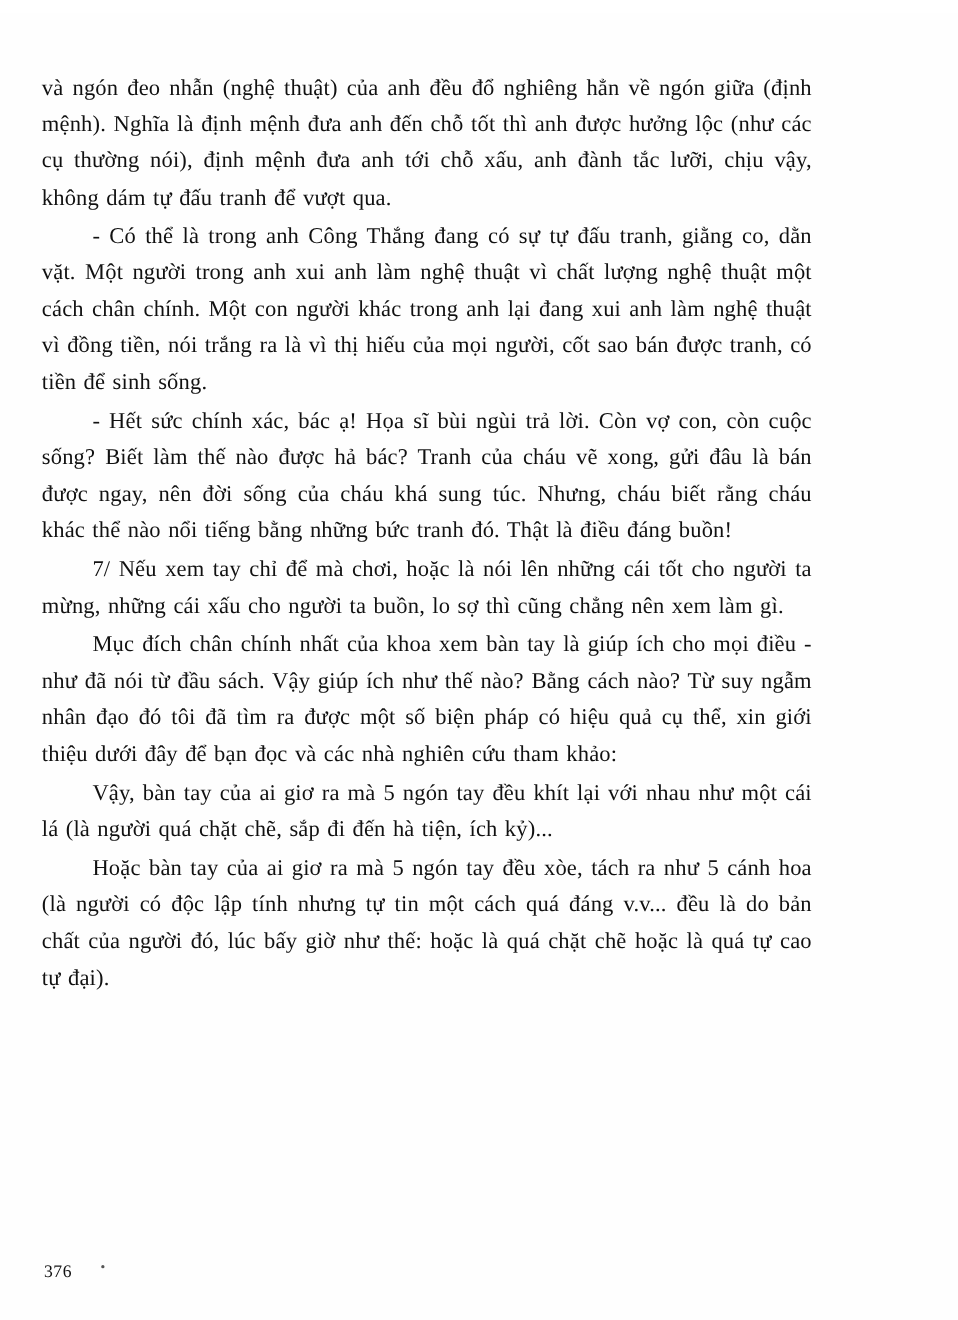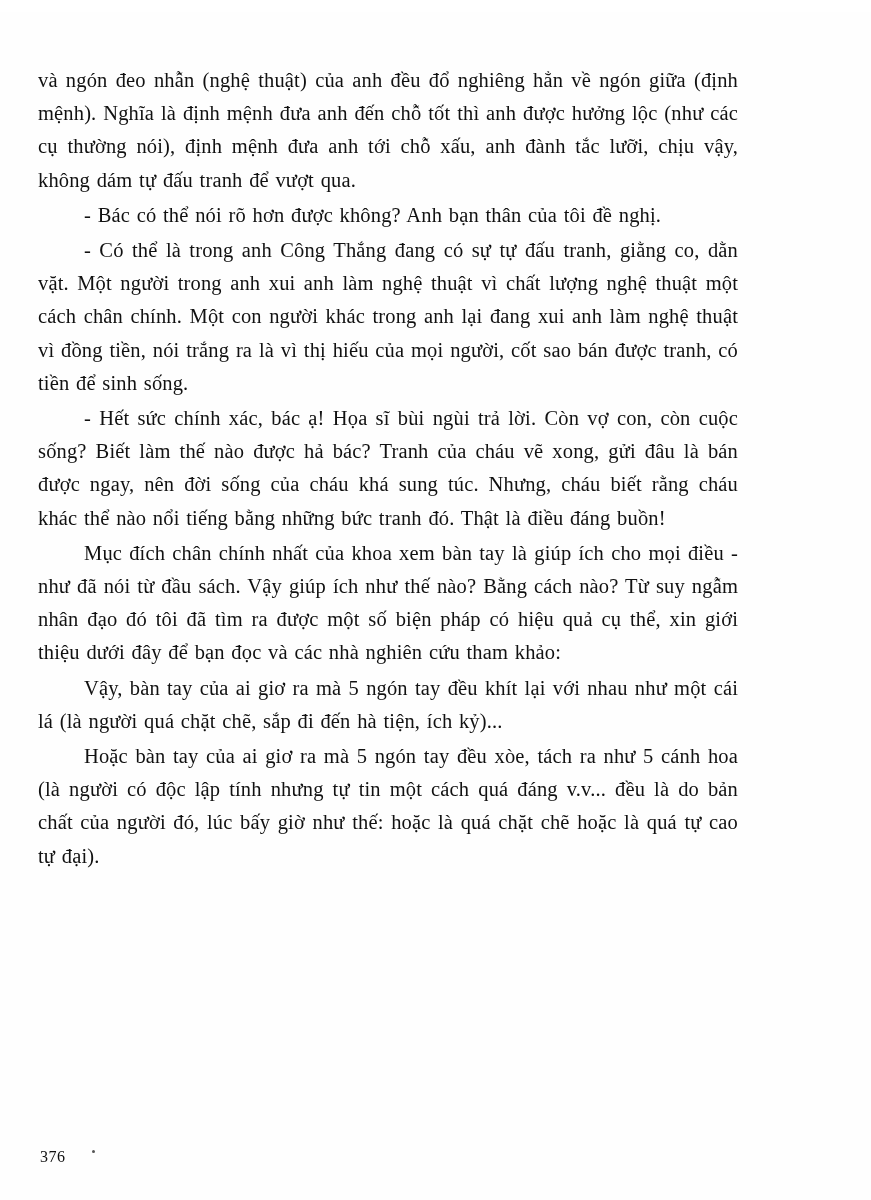--- a/index.html
+++ b/index.html
@@ -62,22 +62,22 @@
     background: #555;
     border-radius: 50%;
   }
 </style>
 </head>
 <body>
 
 <div class="page">
   <div class="content">
     <p class="para noindent">và ngón đeo nhẫn (nghệ thuật) của anh đều đổ nghiêng hẳn về ngón giữa (định mệnh). Nghĩa là định mệnh đưa anh đến chỗ tốt thì anh được hưởng lộc (như các cụ thường nói), định mệnh đưa anh tới chỗ xấu, anh đành tắc lưỡi, chịu vậy, không dám tự đấu tranh để vượt qua.</p>
-    <p class="para indent">- Bác có thể nói rõ hơn được không? Anh bạn thân của tôi đề nghị.</p>
     <p class="para indent">- Có thể là trong anh Công Thắng đang có sự tự đấu tranh, giằng co, dằn vặt. Một người trong anh xui anh làm nghệ thuật vì chất lượng nghệ thuật một cách chân chính. Một con người khác trong anh lại đang xui anh làm nghệ thuật vì đồng tiền, nói trắng ra là vì thị hiếu của mọi người, cốt sao bán được tranh, có tiền để sinh sống.</p>
     <p class="para indent">- Hết sức chính xác, bác ạ! Họa sĩ bùi ngùi trả lời. Còn vợ con, còn cuộc sống? Biết làm thế nào được hả bác? Tranh của cháu vẽ xong, gửi đâu là bán được ngay, nên đời sống của cháu khá sung túc. Nhưng, cháu biết rằng cháu khác thể nào nổi tiếng bằng những bức tranh đó. Thật là điều đáng buồn!</p>
+    <p class="para indent">7/ Nếu xem tay chỉ để mà chơi, hoặc là nói lên những cái tốt cho người ta mừng, những cái xấu cho người ta buồn, lo sợ thì cũng chẳng nên xem làm gì.</p>
     <p class="para indent">Mục đích chân chính nhất của khoa xem bàn tay là giúp ích cho mọi điều - như đã nói từ đầu sách. Vậy giúp ích như thế nào? Bằng cách nào? Từ suy ngẫm nhân đạo đó tôi đã tìm ra được một số biện pháp có hiệu quả cụ thể, xin giới thiệu dưới đây để bạn đọc và các nhà nghiên cứu tham khảo:</p>
     <p class="para indent">Vậy, bàn tay của ai giơ ra mà 5 ngón tay đều khít lại với nhau như một cái lá (là người quá chặt chẽ, sắp đi đến hà tiện, ích kỷ)...</p>
     <p class="para indent">Hoặc bàn tay của ai giơ ra mà 5 ngón tay đều xòe, tách ra như 5 cánh hoa (là người có độc lập tính nhưng tự tin một cách quá đáng v.v... đều là do bản chất của người đó, lúc bấy giờ như thế: hoặc là quá chặt chẽ hoặc là quá tự cao tự đại).</p>
   </div>
   <div class="page-number">376</div>
   <div class="page-number-dot"></div>
 </div>
 
 </body></html>

